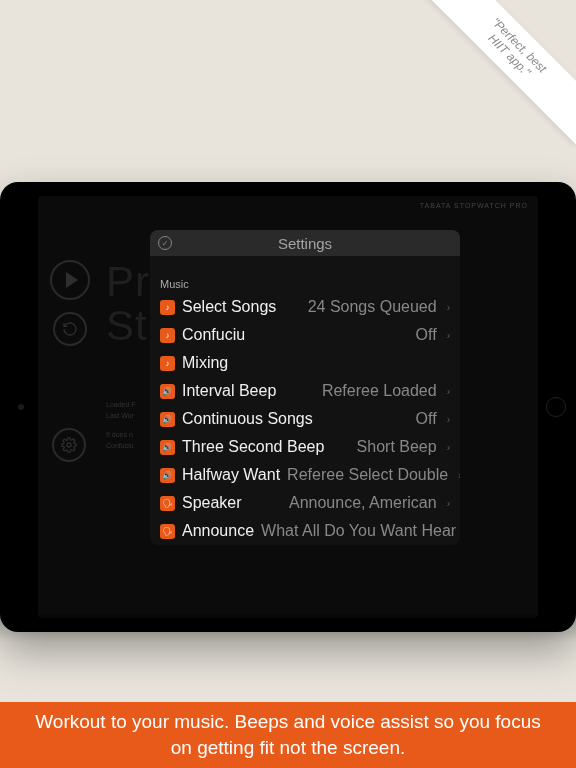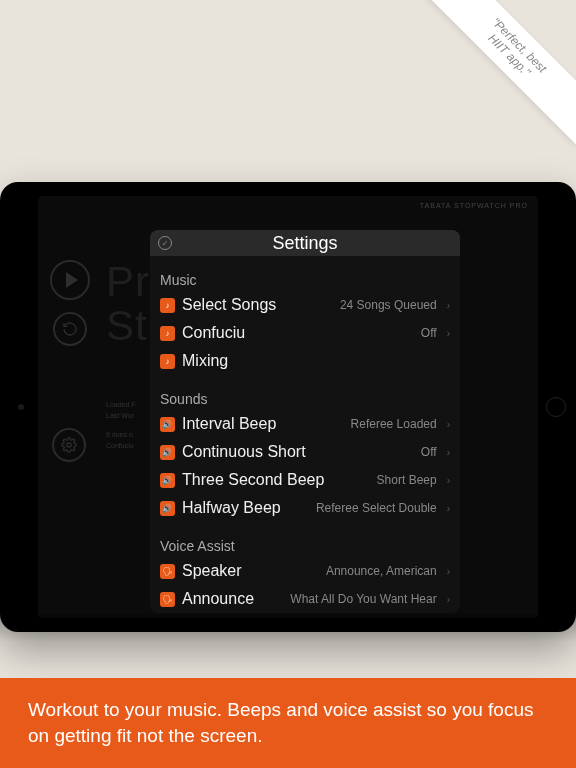--- a/index.html
+++ b/index.html
@@ -16,28 +16,28 @@
 .circlebtn{width:40px;height:40px;border:2px solid #2a2a2a;border-radius:50%;display:flex;align-items:center;justify-content:center;color:#2e2e2e}
 .circlebtn.small{width:34px;height:34px}
 .play-tri{width:0;height:0;border-left:12px solid #2e2e2e;border-top:8px solid transparent;border-bottom:8px solid transparent;margin-left:3px}
 .bgtext{position:absolute;left:68px;top:64px;color:#1f1f1f;font-size:42px;font-weight:300;line-height:1.05;letter-spacing:1px}
 .subtext{position:absolute;left:68px;top:204px;color:#333;font-size:7px;line-height:1.5}
 .subtext2{position:absolute;left:68px;top:234px;color:#333;font-size:7px;line-height:1.5}
 .gearbtn{position:absolute;left:14px;top:232px}
 .panel{position:absolute;left:112px;top:34px;width:310px;background:rgba(20,20,20,.92);border-radius:8px;overflow:hidden;font-size:10px;color:#ddd}
 .panel-header{display:flex;align-items:center;background:#2a2a2a;height:26px;position:relative}
 .panel-header .check{position:absolute;left:8px;width:14px;height:14px;border:1.5px solid #888;border-radius:50%;display:flex;align-items:center;justify-content:center;font-size:8px;color:#888}
-.panel-title{flex:1;text-align:center;color:#ffffff;font-size:18px}
-.section{padding:16px 10px 3px;color:#aaa;font-size:14px}
+.panel-title{flex:1;text-align:center;color:#a3a3a3;font-size:15px}
+.section{padding:22px 10px 3px;color:#aaa;font-size:11px}
 .row{display:flex;align-items:center;padding:5px 10px;gap:7px}
 .ico{width:15px;height:15px;background:#e85a1a;border-radius:3px;display:flex;align-items:center;justify-content:center;flex-shrink:0;color:#fff;font-size:8px}
 .row .label{color:#f0f0f0;font-size:16px;white-space:nowrap}
-.row .value{margin-left:auto;color:#888;font-size:12px;white-space:nowrap;text-align:center}
+.row .value{margin-left:auto;color:#888;font-size:16px;white-space:nowrap;text-align:center}
 .chev{color:#555;font-size:10px;margin-left:3px}
-.caption{position:absolute;bottom:0;left:0;width:576px;height:90px;background:#e85a1a;color:#fff;display:flex;align-items:center;justify-content:center;padding:0 28px;font-weight:300;font-size:19px;line-height:1.35}
+.caption{position:absolute;bottom:0;left:0;width:576px;height:66px;background:#e85a1a;color:#fff;display:flex;align-items:center;justify-content:center;text-align:center;padding:0 28px;font-weight:300;font-size:19px;line-height:1.35}
 </style>
 </head>
 <body>
 
 <div class="ribbon">
   <div class="ribbon-inner">
     <span>"Perfect, best</span><br><span>HIIT app."</span>
   </div>
 </div>
 
@@ -92,46 +92,44 @@
           <div class="row">
             <div class="ico">♪</div>
             <div class="label">Confuciu</div>
             <div class="value">Off</div>
             <div class="chev">›</div>
           </div>
           <div class="row">
             <div class="ico">♪</div>
             <div class="label">Mixing</div>
           </div>
-          <div class="section">Sounds</div>
           <div class="row">
             <div class="ico">🔊</div>
             <div class="label">Interval Beep</div>
             <div class="value">Referee Loaded</div>
             <div class="chev">›</div>
           </div>
           <div class="row">
             <div class="ico">🔊</div>
-            <div class="label">Continuous Short</div>
+            <div class="label">Continuous Songs</div>
             <div class="value">Off</div>
             <div class="chev">›</div>
           </div>
           <div class="row">
             <div class="ico">🔊</div>
             <div class="label">Three Second Beep</div>
             <div class="value">Short Beep</div>
             <div class="chev">›</div>
           </div>
           <div class="row">
             <div class="ico">🔊</div>
-            <div class="label">Halfway Beep</div>
+            <div class="label">Halfway Want</div>
             <div class="value">Referee Select Double</div>
             <div class="chev">›</div>
           </div>
-          <div class="section">Voice Assist</div>
           <div class="row">
             <div class="ico">🗣</div>
             <div class="label">Speaker</div>
             <div class="value">Announce, American</div>
             <div class="chev">›</div>
           </div>
           <div class="row">
             <div class="ico">🗣</div>
             <div class="label">Announce</div>
             <div class="value">What All Do You Want Hear</div>

